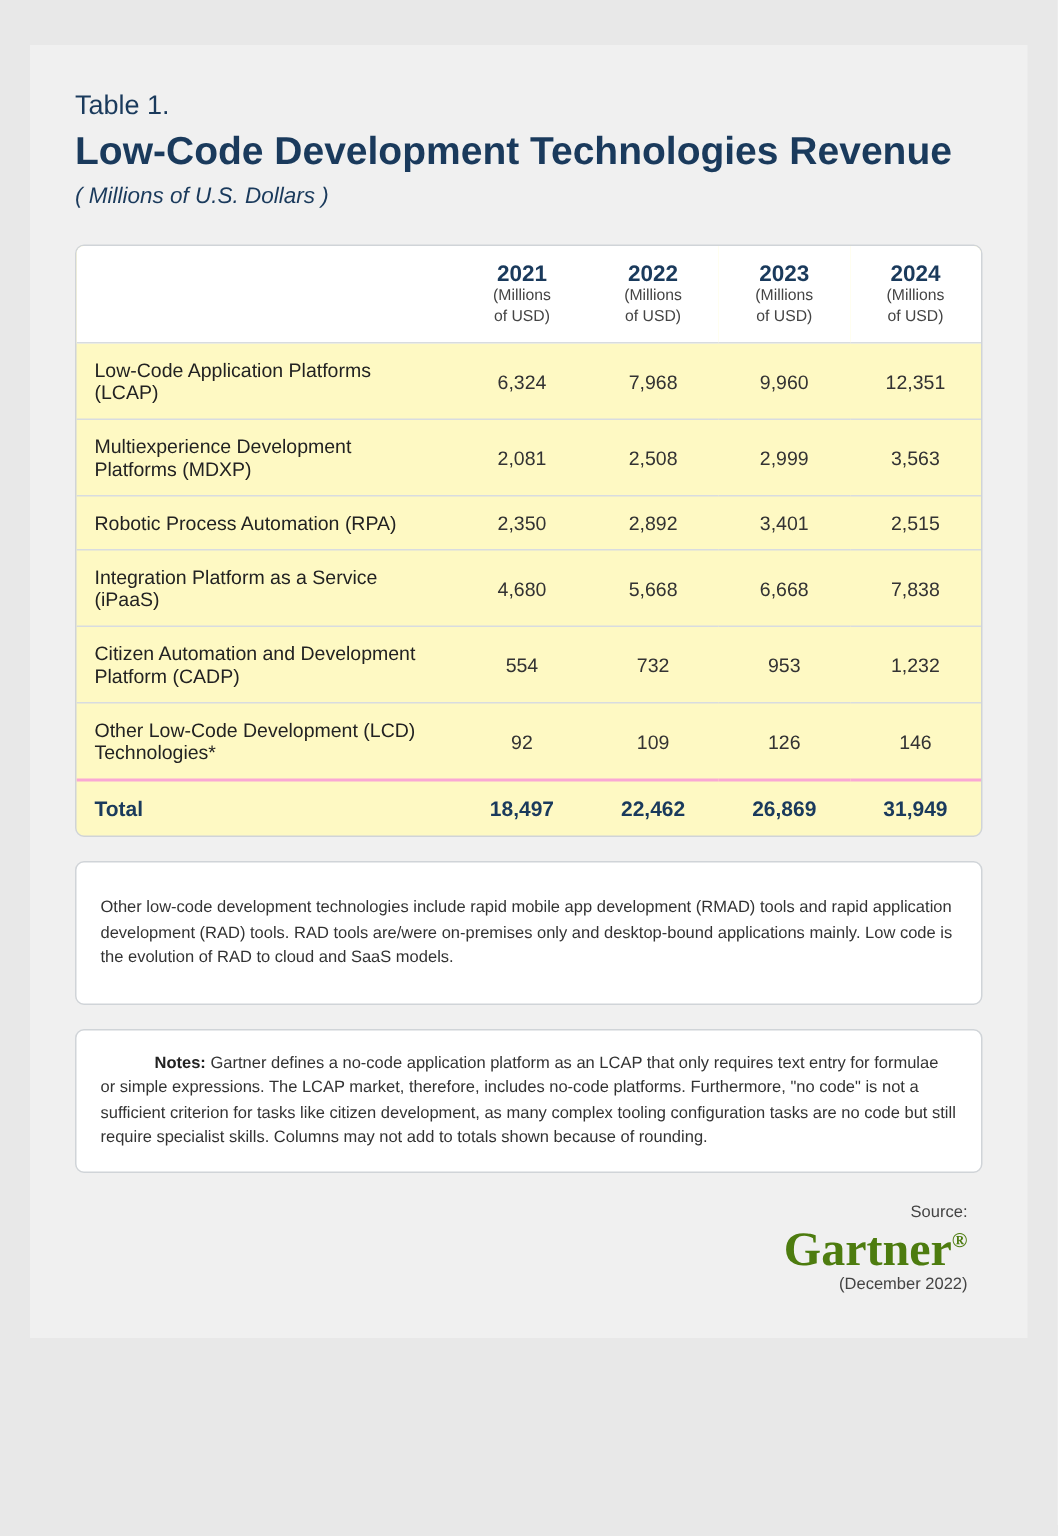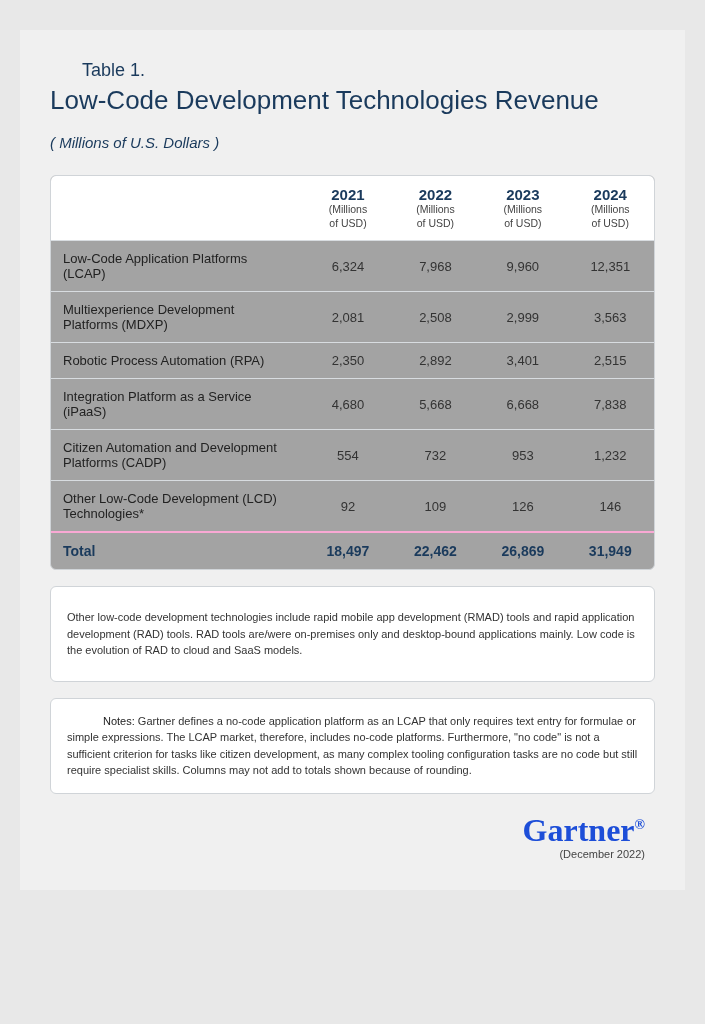--- a/index.html
+++ b/index.html
@@ -19,36 +19,35 @@
       padding: 30px 30px 30px 30px;
     }
     .title-section {
       margin-bottom: 24px;
     }
     .title-table-num {
       color: #1a3a5c;
       font-size: 18px;
       font-weight: normal;
       margin-bottom: 4px;
-      margin-left: 32px;
     }
     .title-main {
       color: #1a3a5c;
       font-size: 26px;
-      font-weight: normal;
+      font-weight: bold;
       line-height: 1.2;
-      margin-bottom: 18px;
+      margin-bottom: 6px;
     }
     .title-sub {
       color: #1a3a5c;
       font-size: 15px;
       font-style: italic;
     }
     .table-card {
-      background: #a3a3a3;
+      background: #fef9c3;
       border: 1px solid #d0d4d8;
       border-radius: 6px;
       padding: 0;
       margin-bottom: 16px;
       overflow: hidden;
     }
     .data-table {
       width: 100%;
       border-collapse: collapse;
     }
@@ -119,37 +118,37 @@
       background: #fff;
       border: 1px solid #d0d4d8;
       border-radius: 6px;
       padding: 14px 16px;
       margin-bottom: 20px;
       font-size: 11px;
       color: #333;
       line-height: 1.5;
     }
     .notes-card .notes-label {
-      font-weight: normal;
+      font-weight: bold;
       color: #222;
       padding-left: 36px;
     }
     .source-section {
       text-align: right;
       padding-right: 10px;
     }
     .source-label {
       font-size: 11px;
       color: #444;
       margin-bottom: 2px;
     }
     .gartner-logo {
       font-size: 32px;
       font-weight: bold;
-      color: #1d4ed8;
+      color: #4d7c0f;
       font-family: Georgia, serif;
       line-height: 1;
     }
     .gartner-logo sup {
       font-size: 14px;
       vertical-align: super;
     }
     .source-date {
       font-size: 11px;
       color: #444;
@@ -212,21 +211,21 @@
             <td class="num-cell">2,515</td>
           </tr>
           <tr>
             <td class="row-label">Integration Platform as a Service (iPaaS)</td>
             <td class="num-cell">4,680</td>
             <td class="num-cell">5,668</td>
             <td class="num-cell">6,668</td>
             <td class="num-cell">7,838</td>
           </tr>
           <tr>
-            <td class="row-label">Citizen Automation and Development Platforms (CADP)</td>
+            <td class="row-label">Citizen Automation and Development Platform (CADP)</td>
             <td class="num-cell">554</td>
             <td class="num-cell">732</td>
             <td class="num-cell">953</td>
             <td class="num-cell">1,232</td>
           </tr>
           <tr>
             <td class="row-label">Other Low-Code Development (LCD) Technologies*</td>
             <td class="num-cell">92</td>
             <td class="num-cell">109</td>
             <td class="num-cell">126</td>
@@ -245,18 +244,19 @@
 
   <div class="footnote-card">
     <span>Other low-code development technologies include rapid mobile app development (RMAD) tools and rapid application development (RAD) tools. RAD tools are/were on-premises only and desktop-bound applications mainly. Low code is the evolution of RAD to cloud and SaaS models.</span>
   </div>
 
   <div class="notes-card">
     <span class="notes-label">Notes:</span><span> Gartner defines a no-code application platform as an LCAP that only requires text entry for formulae or simple expressions. The LCAP market, therefore, includes no-code platforms. Furthermore, "no code" is not a sufficient criterion for tasks like citizen development, as many complex tooling configuration tasks are no code but still require specialist skills. Columns may not add to totals shown because of rounding.</span>
   </div>
 
   <div class="source-section">
+    <div class="source-label">Source:</div>
     <div class="gartner-logo">
       <span>Gartner</span><sup>®</sup>
     </div>
     <div class="source-date">(December 2022)</div>
   </div>
 </div>
 
 </body></html>

